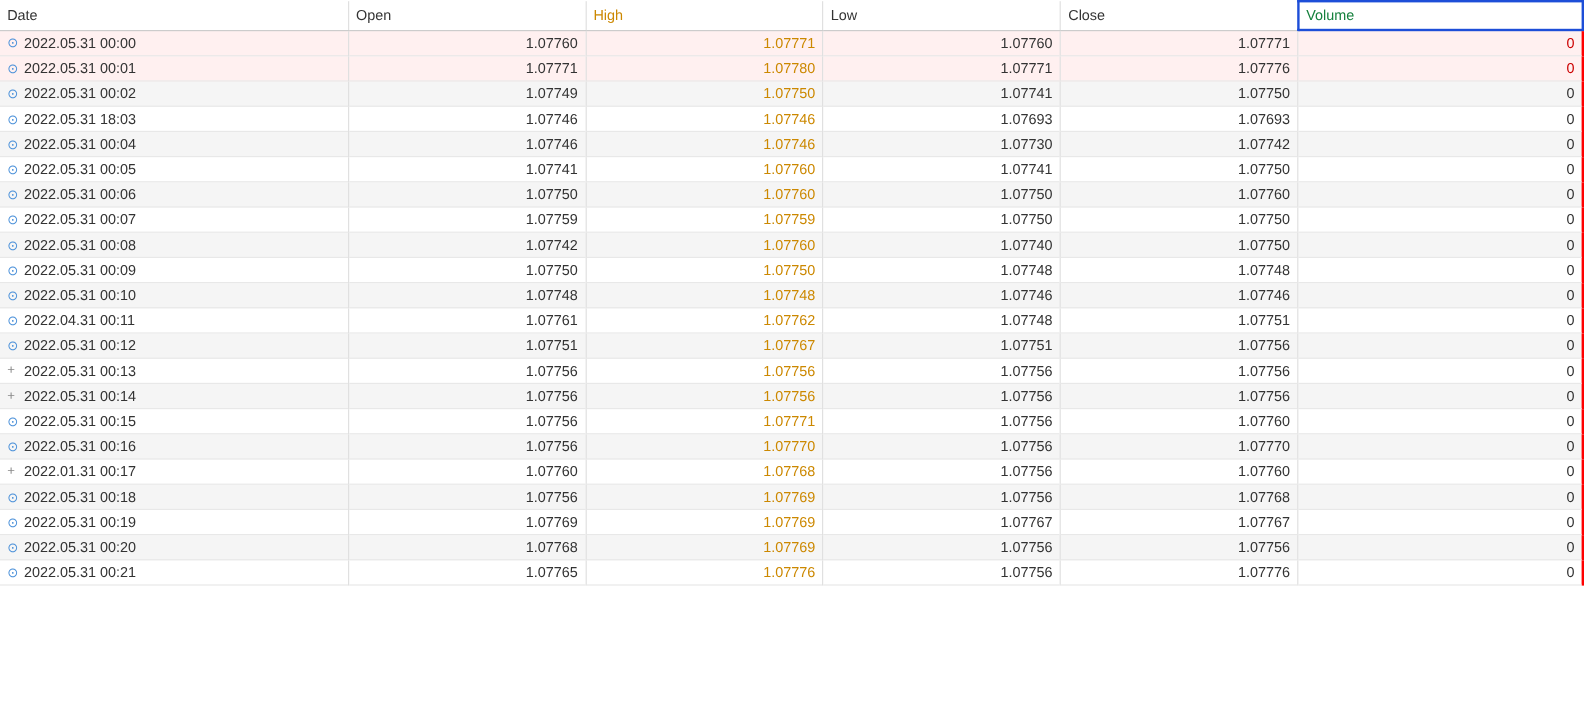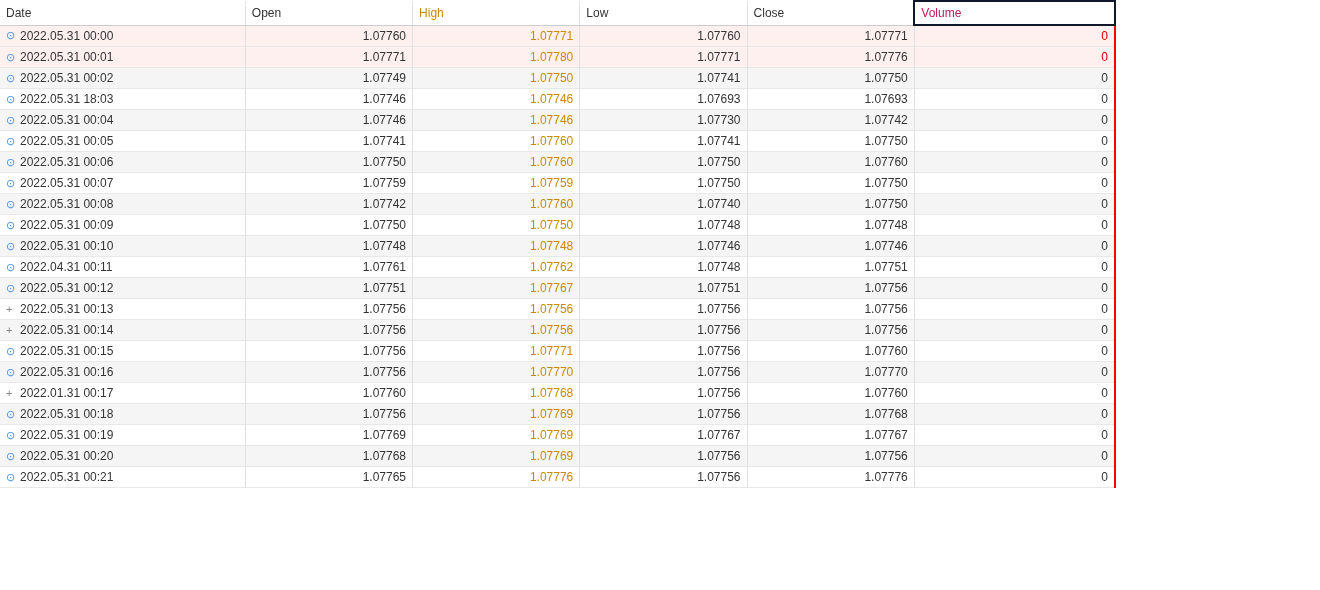--- a/index.html
+++ b/index.html
@@ -11,21 +11,21 @@
     body {
       font-family: Arial, sans-serif;
       font-size: 12px;
       background: #fff;
       overflow: hidden;
       width: 1320px;
       height: 590px;
     }
 
     .table-container {
-      width: 1116px;
+      width: 1320px;
       height: 590px;
       overflow: hidden;
       position: relative;
     }
 
     table {
       width: 100%;
       border-collapse: collapse;
       table-layout: fixed;
     }
@@ -48,22 +48,22 @@
       text-align: left;
       color: #333;
     }
 
     thead th.col-high {
       color: #cc8800;
       margin-left: 27px;
     }
 
     thead th.col-volume {
-      color: #be185d;
-      border: 2px solid #0f172a;
+      color: #15803d;
+      border: 2px solid #1d4ed8;
     }
 
     tbody tr {
       border-bottom: 1px solid #e8e8e8;
     }
 
     tbody tr:nth-child(odd) {
       background: #f5f5f5;
     }
 

